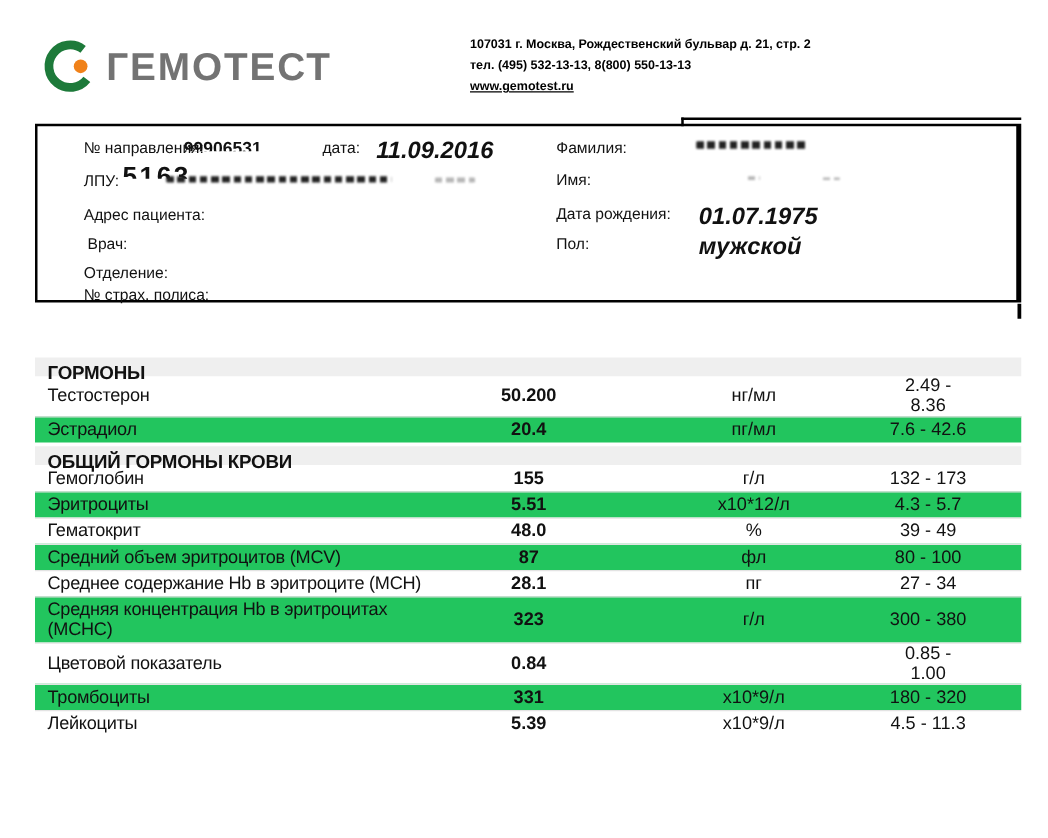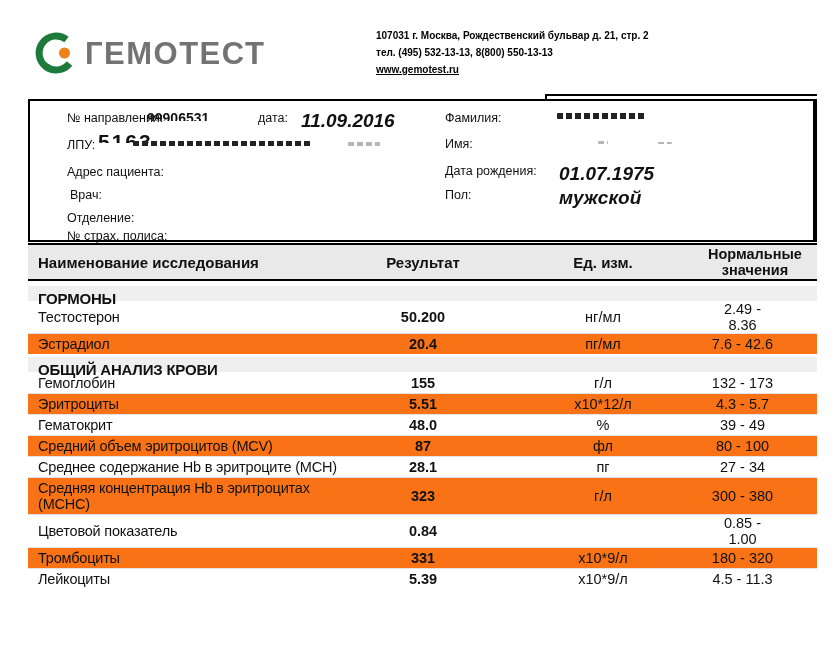--- a/index.html
+++ b/index.html
@@ -61,21 +61,21 @@
     font-weight:bold;font-size:15px;padding-left:10px;
     letter-spacing:-0.2px;
   }
   .secband + .secband, .trow + .secband{margin-top:3px;}
   .trow{
     display:grid;grid-template-columns:320px 150px 210px 1fr;
     align-items:center;
     min-height:21px;box-sizing:border-box;
     font-size:14.5px;
   }
-  .trow.alt{background:#f97316;}
+  .trow.alt{background:#22c55e;}
   .trow.sep{border-top:1px solid #e3e3e3;}
   .trow .c-name{padding:2px 8px 2px 10px;line-height:16px;letter-spacing:-0.2px;}
   .trow .c-res{text-align:center;font-weight:bold;}
   .trow .c-unit{text-align:center;}
   .trow .c-range{text-align:center;padding-right:40px;}
 </style>
 </head>
 <body>
 
 <div class="page">
@@ -122,42 +122,36 @@
     <div class="smear faint" style="left:568px;top:40px;width:10px;height:3px;"></div>
     <div class="smear faint" style="left:628px;top:41px;width:14px;height:2px;"></div>
 
     <div class="fitem" style="left:415px;top:63px;">Дата рождения:</div>
     <div class="fitem fval" style="left:529px;top:62px;">01.07.1975</div>
 
     <div class="fitem" style="left:415px;top:87px;">Пол:</div>
     <div class="fitem fval" style="left:529px;top:86px;">мужской</div>
   </div>
 
-  <div class="thead">
-    <div class="c-name">Наименование исследования</div>
-    <div class="c-mid">Результат</div>
-    <div class="c-mid">Ед. изм.</div>
-    <div class="c-range">Нормальные значения</div>
-  </div>
 
   <div class="tbody" id="tbody">
       <div class="secband">ГОРМОНЫ</div>
       <div class="trow">
         <div class="c-name">Тестостерон</div>
         <div class="c-res">50.200</div>
         <div class="c-unit">нг/мл</div>
         <div class="c-range">2.49 - 8.36</div>
       </div>
       <div class="trow alt sep">
         <div class="c-name">Эстрадиол</div>
         <div class="c-res">20.4</div>
         <div class="c-unit">пг/мл</div>
         <div class="c-range">7.6 - 42.6</div>
       </div>
-      <div class="secband">ОБЩИЙ АНАЛИЗ КРОВИ</div>
+      <div class="secband">ОБЩИЙ ГОРМОНЫ КРОВИ</div>
       <div class="trow">
         <div class="c-name">Гемоглобин</div>
         <div class="c-res">155</div>
         <div class="c-unit">г/л</div>
         <div class="c-range">132 - 173</div>
       </div>
       <div class="trow alt sep">
         <div class="c-name">Эритроциты</div>
         <div class="c-res">5.51</div>
         <div class="c-unit">x10*12/л</div>

